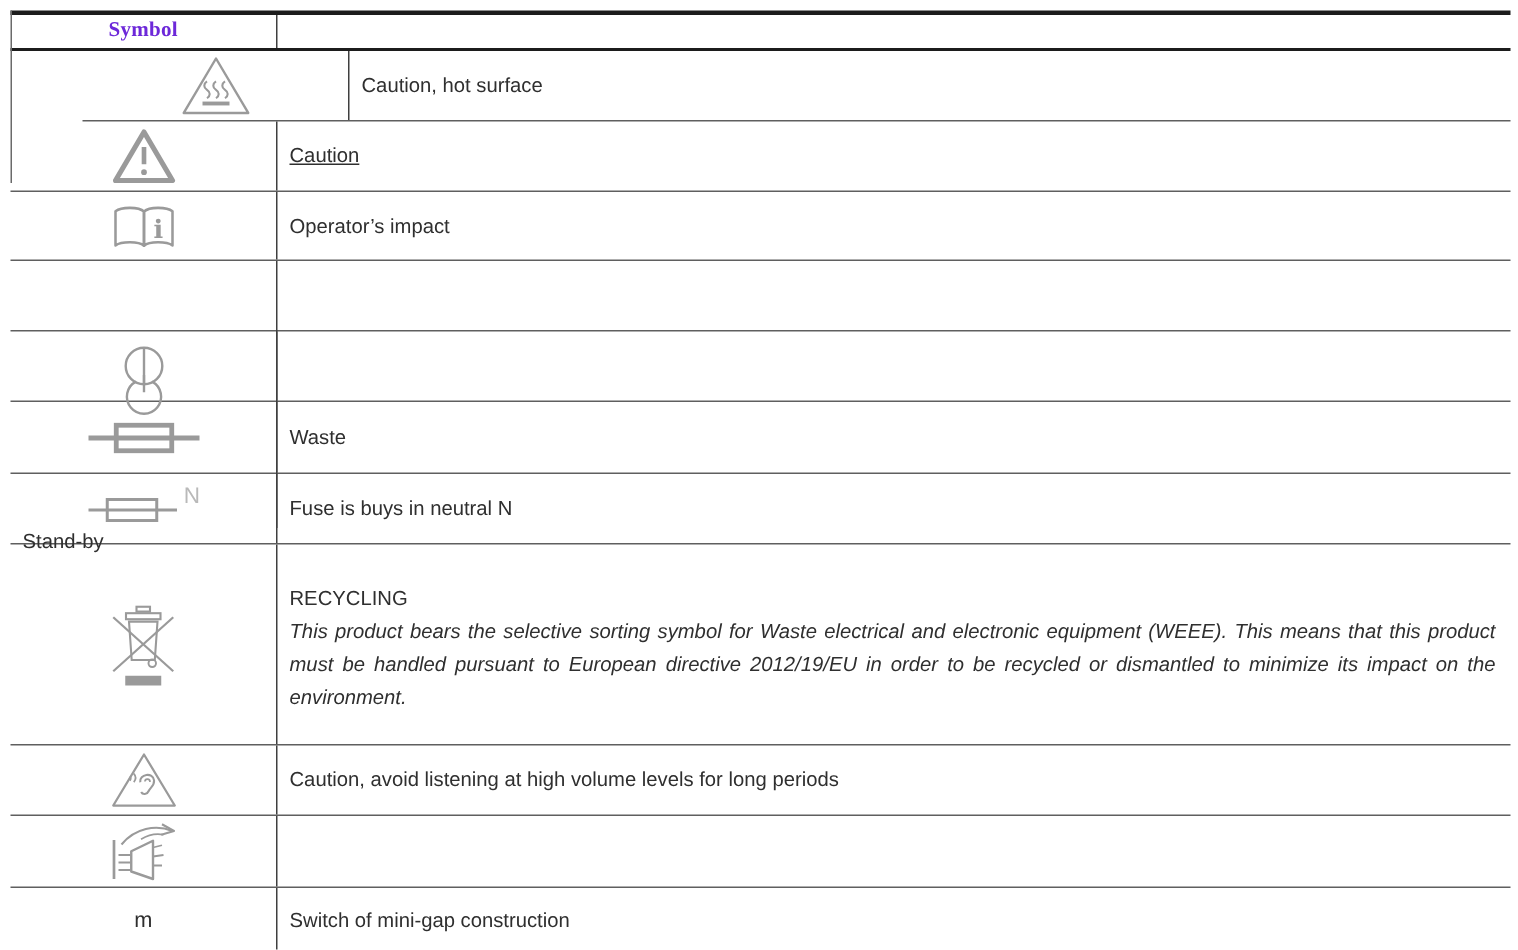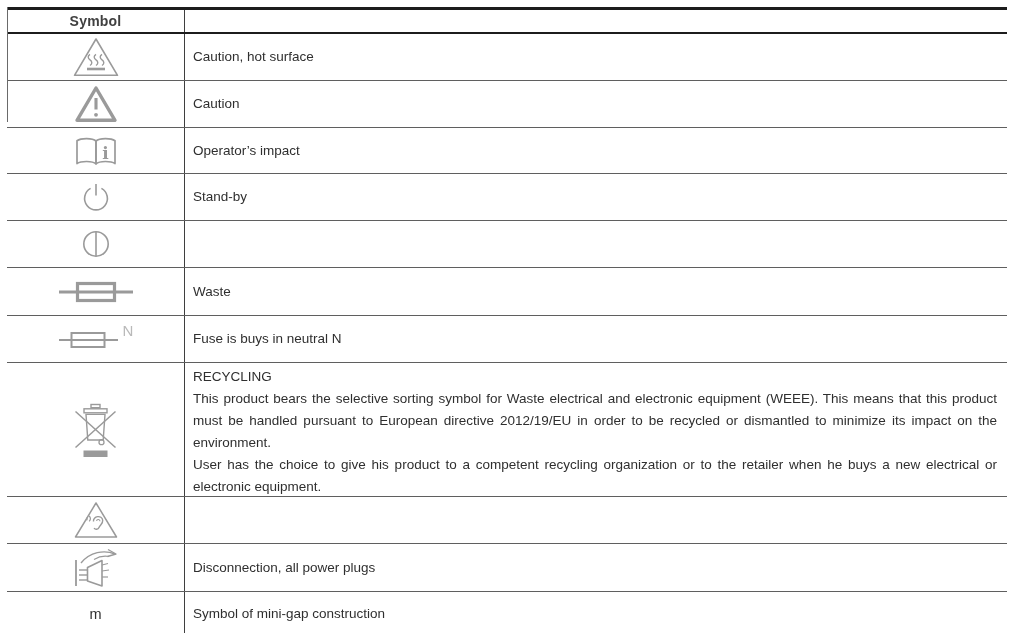--- a/index.html
+++ b/index.html
@@ -16,73 +16,73 @@
   }
   .left-edge{
     position:absolute;left:7px;top:7px;width:1px;height:115px;
     background:#6a6a6a;
   }
   .hrow{display:flex;align-items:stretch;}
   .hdr{
     height:22px;border-bottom:2px solid var(--line-dark,#1c1c1c);
   }
   .hdr .cell{display:flex;align-items:center;justify-content:center;
-    font-weight:bold;font-size:14px;color:#404040;letter-spacing:.2px;}
+    font-weight:bold;font-size:14px;color:#6d28d9;letter-spacing:.2px;font-family:Liberation Serif, serif;}
   .row{border-bottom:1px solid var(--line-mid,#5f5f5f);}
   .row:last-child{border-bottom:none;}
   .cell{box-sizing:border-box;}
   .sym{
     width:178px;flex:0 0 178px;
     border-right:1px solid #3f3f3f;
     display:flex;align-items:center;justify-content:center;
   }
   .exp{
     flex:1;display:flex;flex-direction:column;justify-content:center;
     padding:0 10px 0 8px;font-size:13.5px;line-height:18px;
   }
   .exp .single{display:block;}
   .para{line-height:22px;}
-  .para.just{text-align:justify;}
+  .para.just{text-align:justify;font-style:italic;}
   .icon{color:var(--sym-color,#9a9a9a);display:flex;align-items:center;justify-content:center;}
   .icon svg{display:block;}
   .sym-text-n{
     color:#b9b9b9;font-size:15px;line-height:1;
     transform:translateY(-9px);margin-left:3px;
   }
   .sym-text-m{font-size:14.5px;color:#2f2f2f;}
   .fuse-n-wrap{display:flex;align-items:center;}
   .recy-wrap{display:flex;flex-direction:column;align-items:center;gap:0;}
 </style>
 </head>
 <body>
 
 <div class="symtable">
 
   <div class="hrow hdr">
     <div class="cell sym">Symbol</div>
   </div>
 
-  <div class="hrow row" style="height:46px;">
+  <div class="hrow row" style="height:46px;margin-left:48px;">
     <div class="cell sym">
       <span class="icon">
         <svg width="48" height="42" viewBox="0 0 48 42" fill="none" stroke="currentColor">
           <path d="M24 3 L45.5 39.3 L2.5 39.3 Z" stroke-width="1.6" stroke-linejoin="round"></path>
           <line x1="15" y1="33" x2="33" y2="33" stroke-width="2.6"></line>
           <path d="M18 29.5 c2.4 -1.6 2.4 -4 0 -5.6 c-2.4 -1.6 -2.4 -4 0 -5.6" stroke-width="1.4"></path>
           <path d="M24 29.5 c2.4 -1.6 2.4 -4 0 -5.6 c-2.4 -1.6 -2.4 -4 0 -5.6" stroke-width="1.4"></path>
           <path d="M30 29.5 c2.4 -1.6 2.4 -4 0 -5.6 c-2.4 -1.6 -2.4 -4 0 -5.6" stroke-width="1.4"></path>
         </svg>
       </span>
     </div>
     <div class="cell exp">
         <span class="single">Caution, hot surface</span>
       </div>
   </div>
 
-  <div class="hrow row" style="height:46px;">
+  <div class="hrow row" style="height:46px;text-decoration:underline;">
     <div class="cell sym">
       <span class="icon">
         <svg width="44" height="40" viewBox="0 0 44 40" fill="none" stroke="currentColor">
           <path d="M22 4 L41 36.3 L3 36.3 Z" stroke-width="3.4" stroke-linejoin="round"></path>
           <line x1="22" y1="14" x2="22" y2="25.5" stroke-width="3.1"></line>
           <circle cx="22" cy="30.8" r="1.9" fill="currentColor" stroke="none"></circle>
         </svg>
       </span>
     </div>
     <div class="cell exp">
@@ -98,21 +98,21 @@
           <path d="M23 7 C26.5 3.8 38 3.8 42 6.8 L42 29.6 C38 26.8 26.5 26.8 23 29.8 Z" stroke-width="1.7" stroke-linejoin="round"></path>
           <text x="32.5" y="24.5" text-anchor="middle" font-family="DejaVu Serif, serif" font-weight="bold" font-size="17" fill="currentColor" stroke="none">i</text>
         </svg>
       </span>
     </div>
     <div class="cell exp">
         <span class="single">Operator’s impact</span>
       </div>
   </div>
 
-  <div class="hrow row" style="height:46px;">
+  <div class="hrow row" style="height:46px;flex-direction:column;">
     <div class="cell sym">
       <span class="icon">
         <svg width="32" height="32" viewBox="0 0 32 32" fill="none" stroke="currentColor">
           <path d="M10.6 7.4 A11.4 11.4 0 1 0 21.4 7.4" stroke-width="1.6"></path>
           <line x1="16" y1="3" x2="16" y2="14.5" stroke-width="1.6"></line>
         </svg>
       </span>
     </div>
     <div class="cell exp">
         <span class="single">Stand-by</span>
@@ -171,65 +171,64 @@
           <circle cx="30.5" cy="40.2" r="2.5" stroke-width="1.3"></circle>
           <line x1="4.5" y1="9.5" x2="44.5" y2="45.5" stroke-width="1.5"></line>
           <line x1="44.5" y1="9.5" x2="4.5" y2="45.5" stroke-width="1.5"></line>
           <rect x="12.5" y="48.5" width="24" height="6.5" fill="currentColor" stroke="none"></rect>
         </svg>
       </span>
     </div>
     <div class="cell exp" style="justify-content:center;padding-top:5px;">
       <div class="para">RECYCLING</div>
       <div class="para just">This product bears the selective sorting symbol for Waste electrical and electronic equipment (WEEE). This means that this product must be handled pursuant to European directive 2012/19/EU in order to be recycled or dismantled to minimize its impact on the environment.</div>
-      <div class="para just">User has the choice to give his product to a competent recycling organization or to the retailer when he buys a new electrical or electronic equipment.</div>
     </div>
   </div>
 
   <div class="hrow row" style="height:46px;">
     <div class="cell sym">
       <span class="icon">
         <svg width="46" height="40" viewBox="0 0 46 40" fill="none" stroke="currentColor">
           <path d="M23 3 L43.5 37 L2.5 37 Z" stroke-width="1.5" stroke-linejoin="round"></path>
           <path d="M20.5 21.5 c-0.8 -5.5 8.6 -7 9.2 -1.2 c0.4 3.6 -2.6 4.6 -3.7 7.2 c-0.9 2.2 -3.9 2.4 -4.9 0.5" stroke-width="1.4"></path>
           <path d="M23.6 21 c0.2 -2.2 3.4 -2 3.4 0.3" stroke-width="1.1"></path>
           <path d="M16.2 15.8 q2.4 2.8 0 5.6" stroke-width="1.2"></path>
           <path d="M13.6 17.6 q1.2 1.4 0 2.8" stroke-width="1.1"></path>
         </svg>
       </span>
     </div>
+    <div class="cell exp">
+        <span class="single">Caution, avoid listening at high volume levels for long periods</span>
+      </div>
   </div>
 
   <div class="hrow row" style="height:47px;">
     <div class="cell sym">
       <span class="icon">
         <svg width="56" height="44" viewBox="0 0 56 44" fill="none" stroke="currentColor">
           <line x1="8" y1="14" x2="8" y2="40" stroke-width="1.8"></line>
           <line x1="11" y1="24" x2="19" y2="24" stroke-width="1.4"></line>
           <line x1="11" y1="29" x2="19" y2="29" stroke-width="1.4"></line>
           <line x1="11" y1="34" x2="19" y2="34" stroke-width="1.4"></line>
           <path d="M19.5 21.5 L34 14.5 L34 40 L19.5 35 Z" stroke-width="1.6" stroke-linejoin="round"></path>
           <line x1="34" y1="19" x2="40" y2="17.5" stroke-width="1.2"></line>
           <line x1="34" y1="25" x2="41" y2="24" stroke-width="1.2"></line>
           <line x1="34" y1="31" x2="40" y2="31" stroke-width="1.2"></line>
           <path d="M13 17 C22 6 36 3.5 47 8" stroke-width="1.4"></path>
           <path d="M40 3.5 L48 8 L39.5 10.5" stroke-width="1.4" stroke-linejoin="round"></path>
           <path d="M26 13.5 C31 10.5 36 9.5 41 10.5" stroke-width="1.1"></path>
         </svg>
       </span>
     </div>
-    <div class="cell exp">
-        <span class="single">Disconnection, all power plugs</span>
-      </div>
   </div>
 
   <div class="hrow row" style="height:44px;">
     <div class="cell sym">
       <span class="sym-text-m">m</span>
     </div>
     <div class="cell exp">
-        <span class="single">Symbol of mini-gap construction</span>
+        <span class="single">Switch of mini-gap construction</span>
       </div>
   </div>
 
 </div>
 
 <div class="left-edge"></div>
 
 </body></html>

